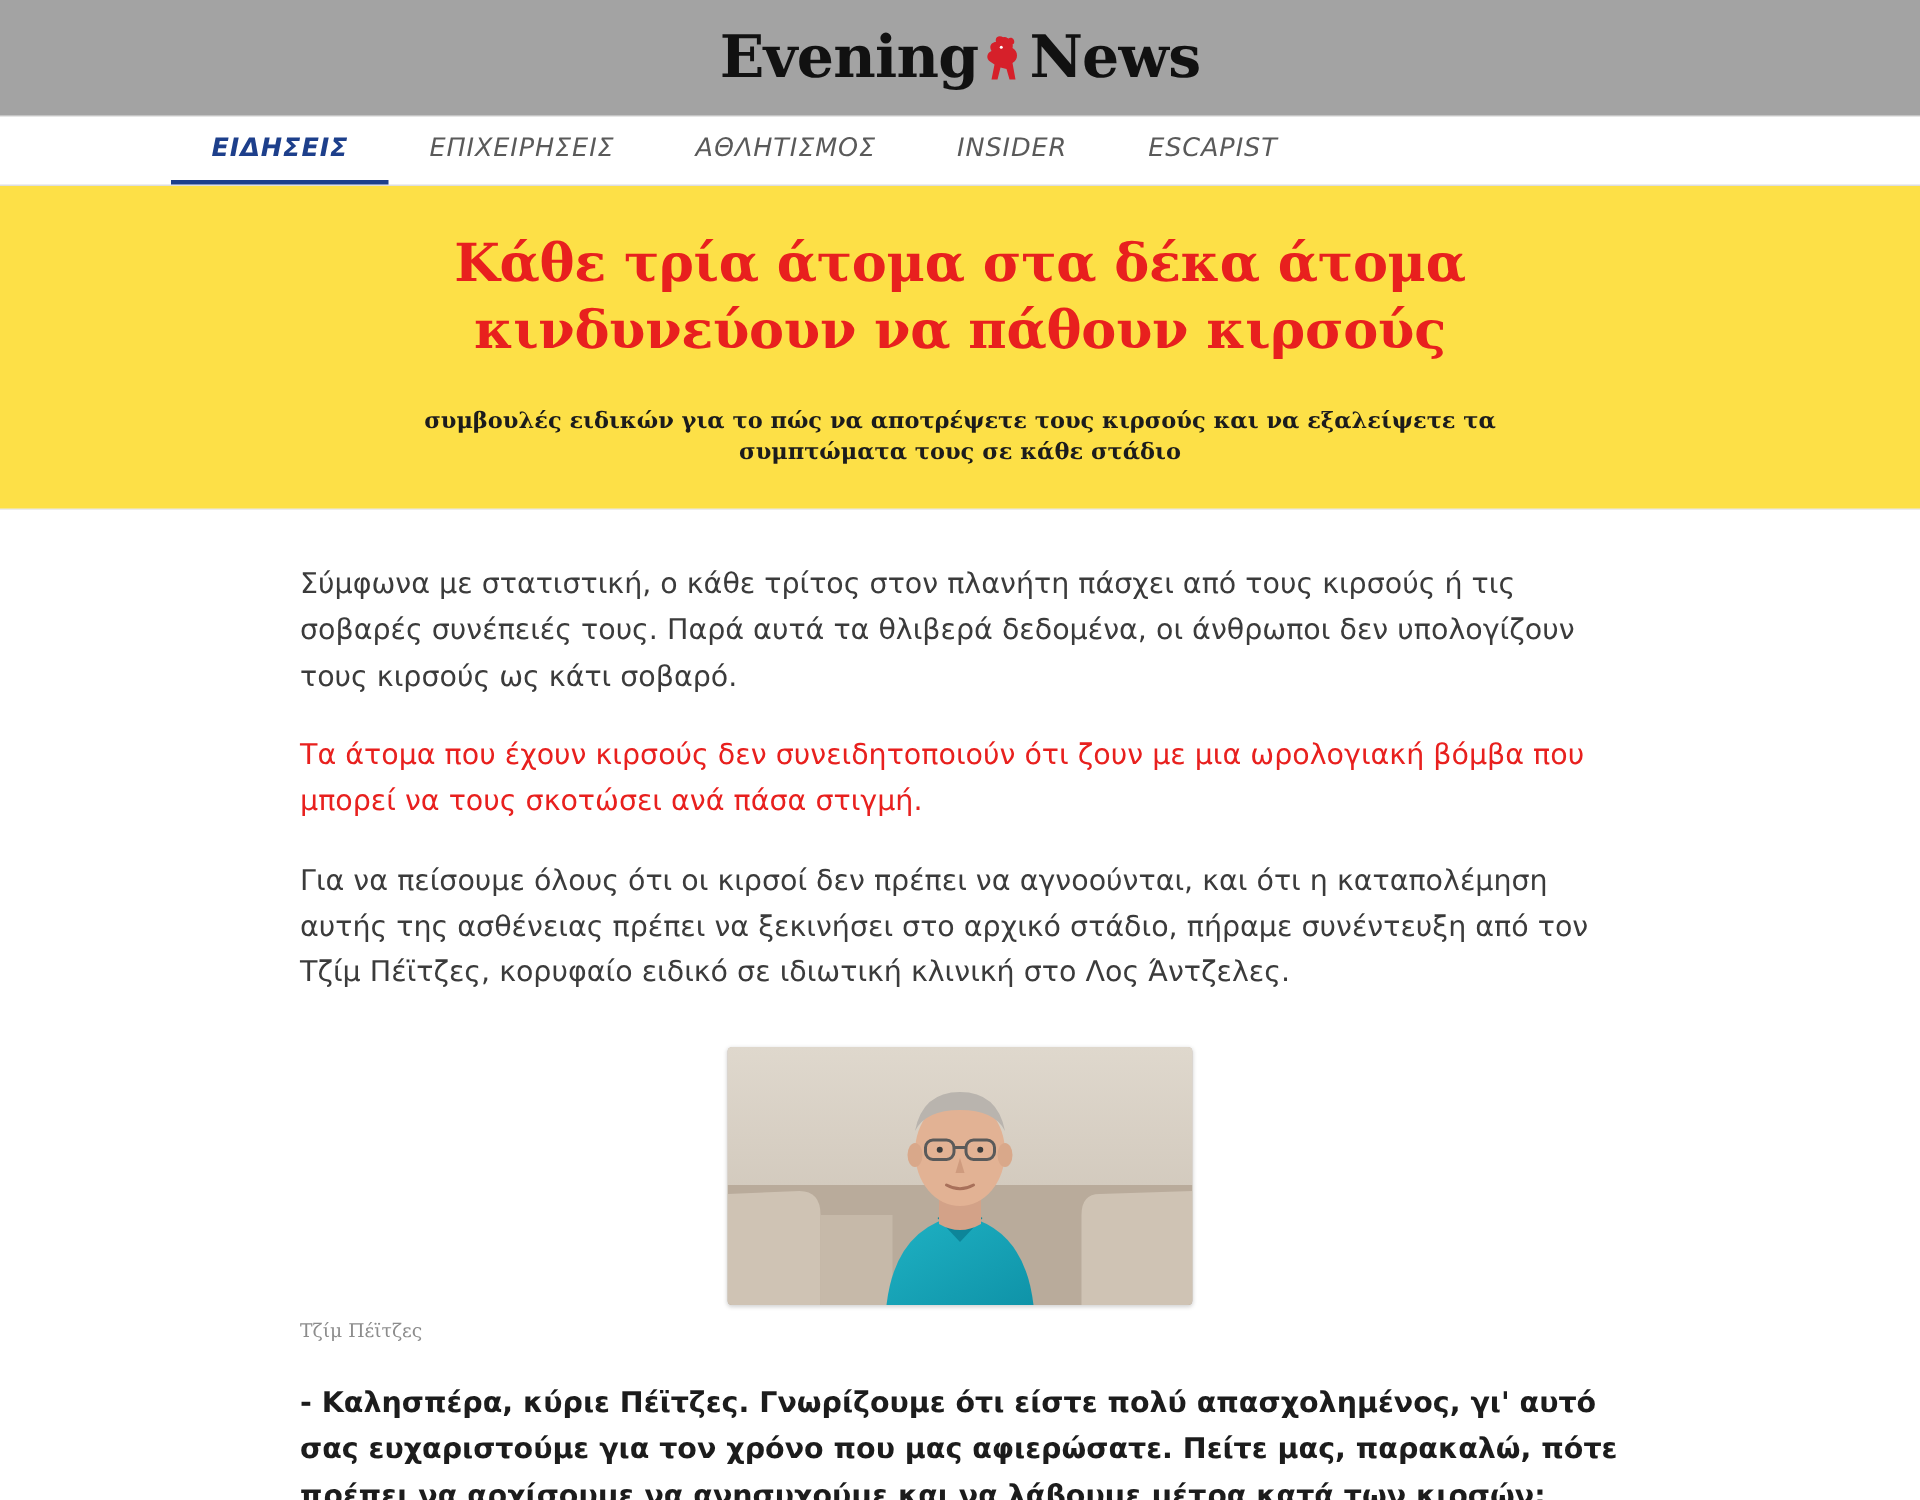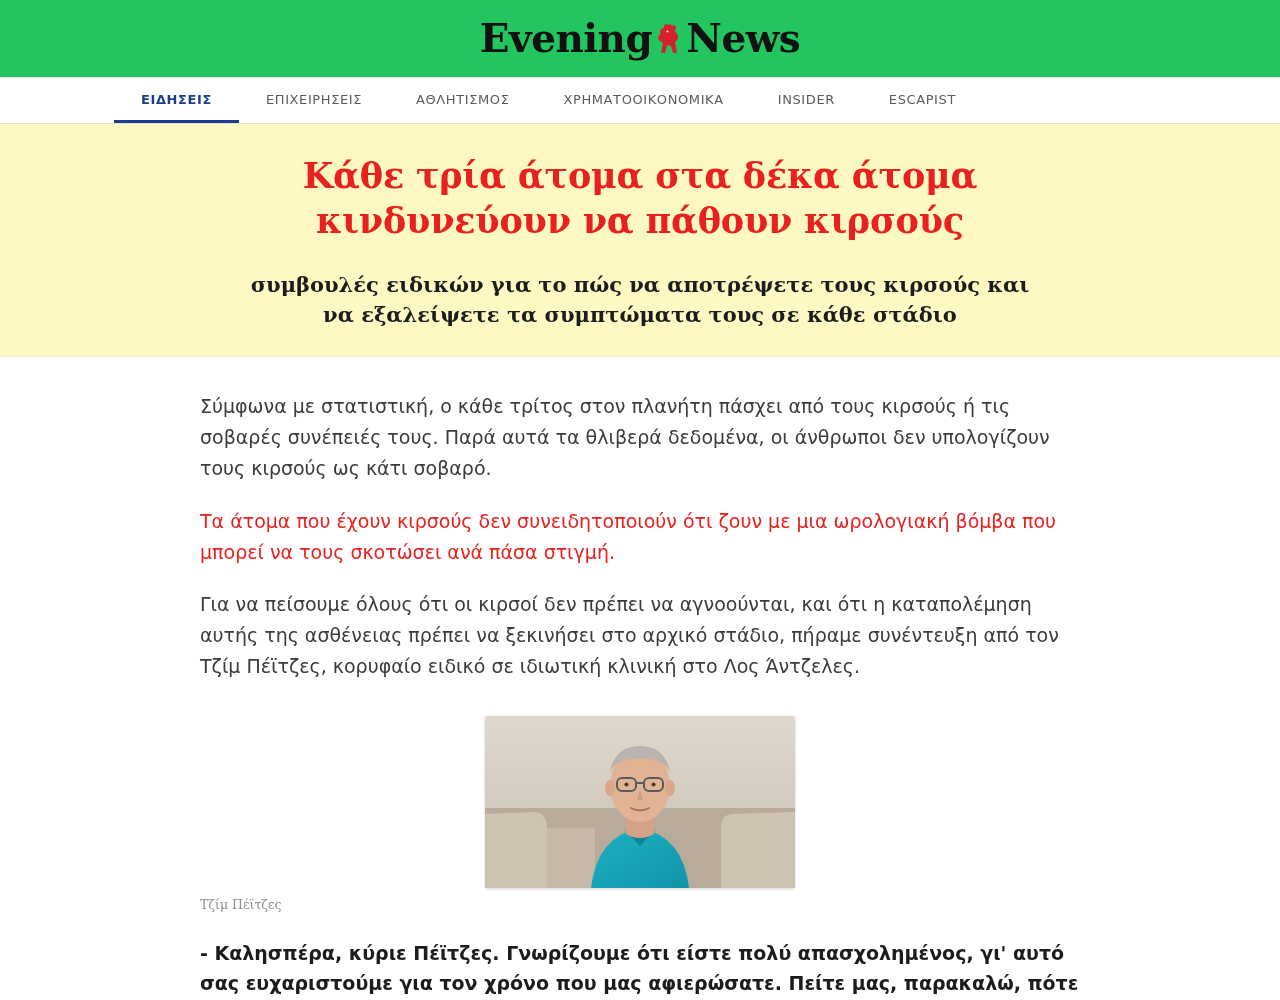--- a/index.html
+++ b/index.html
@@ -13,21 +13,21 @@
     font-family: "DejaVu Sans", "Liberation Sans", sans-serif;
     color: #333333;
   }
 
   
   .masthead {
     height: 78px;
     display: flex;
     align-items: center;
     justify-content: center;
-    background: #22c55e;
+    background: #a3a3a3;
     border-bottom: 1px solid #e6e6e6;
   }
   .logo {
     display: flex;
     align-items: center;
     justify-content: center;
     gap: 4px;
     font-family: "DejaVu Serif", "Liberation Serif", serif;
     font-size: 39px;
     font-weight: 700;
@@ -60,58 +60,59 @@
     display: flex;
     align-items: stretch;
     justify-content: flex-start;
     gap: 0;
     padding-left: 4px;
   }
   .nav-item {
     display: flex;
     align-items: center;
     padding: 0 27px;
-    font-size: 13px;
+    font-size: 17px;
     letter-spacing: 0.6px;
     color: #5a5a5a;
     text-decoration: none;
     cursor: pointer;
     border-bottom: 3px solid transparent;
     white-space: nowrap;
+    font-style: italic;
   }
   .nav-item.active {
     color: #1d3f8b;
     border-bottom-color: #1d3f8b;
     font-weight: 600;
   }
 
   
   .header-block {
-    background: #fef9c3;
+    background: #fde047;
     border-bottom: 1px solid #ebebeb;
     padding: 30px 0 26px;
   }
   .container {
     width: 880px;
     margin: 0 auto;
   }
   h1.headline {
     font-family: "DejaVu Serif", "Liberation Serif", serif;
     color: #e8201e;
     font-size: 35px;
     font-weight: 700;
     line-height: 1.28;
     text-align: center;
     margin: 0 0 26px 0;
     letter-spacing: -0.2px;
   }
   .subhead {
     font-family: "DejaVu Serif", "Liberation Serif", serif;
     color: #1c1c1c;
-    font-size: 21px;
+    font-size: 15px;
     font-weight: 700;
     line-height: 1.45;
     text-align: center;
     margin: 0 auto;
     width: 790px;
   }
 
   
   .article {
     width: 880px;
@@ -170,21 +171,20 @@
     </span>
     <span class="word">News</span>
   </div>
 </header>
 
 <nav class="topnav">
   <div class="nav-inner">
     <a class="nav-item active" href="#">ΕΙΔΗΣΕΙΣ</a>
     <a class="nav-item" href="#">ΕΠΙΧΕΙΡΗΣΕΙΣ</a>
     <a class="nav-item" href="#">ΑΘΛΗΤΙΣΜΟΣ</a>
-    <a class="nav-item" href="#">ΧΡΗΜΑΤΟΟΙΚΟΝΟΜΙΚΑ</a>
     <a class="nav-item" href="#">INSIDER</a>
     <a class="nav-item" href="#">ESCAPIST</a>
   </div>
 </nav>
 
 <section class="header-block">
   <div class="container">
     <h1 class="headline">Κάθε τρία άτομα στα δέκα άτομα κινδυνεύουν να πάθουν κιρσούς</h1>
     <div class="subhead">συμβουλές ειδικών για το πώς να αποτρέψετε τους κιρσούς και να εξαλείψετε τα συμπτώματα τους σε κάθε στάδιο</div>
   </div>

